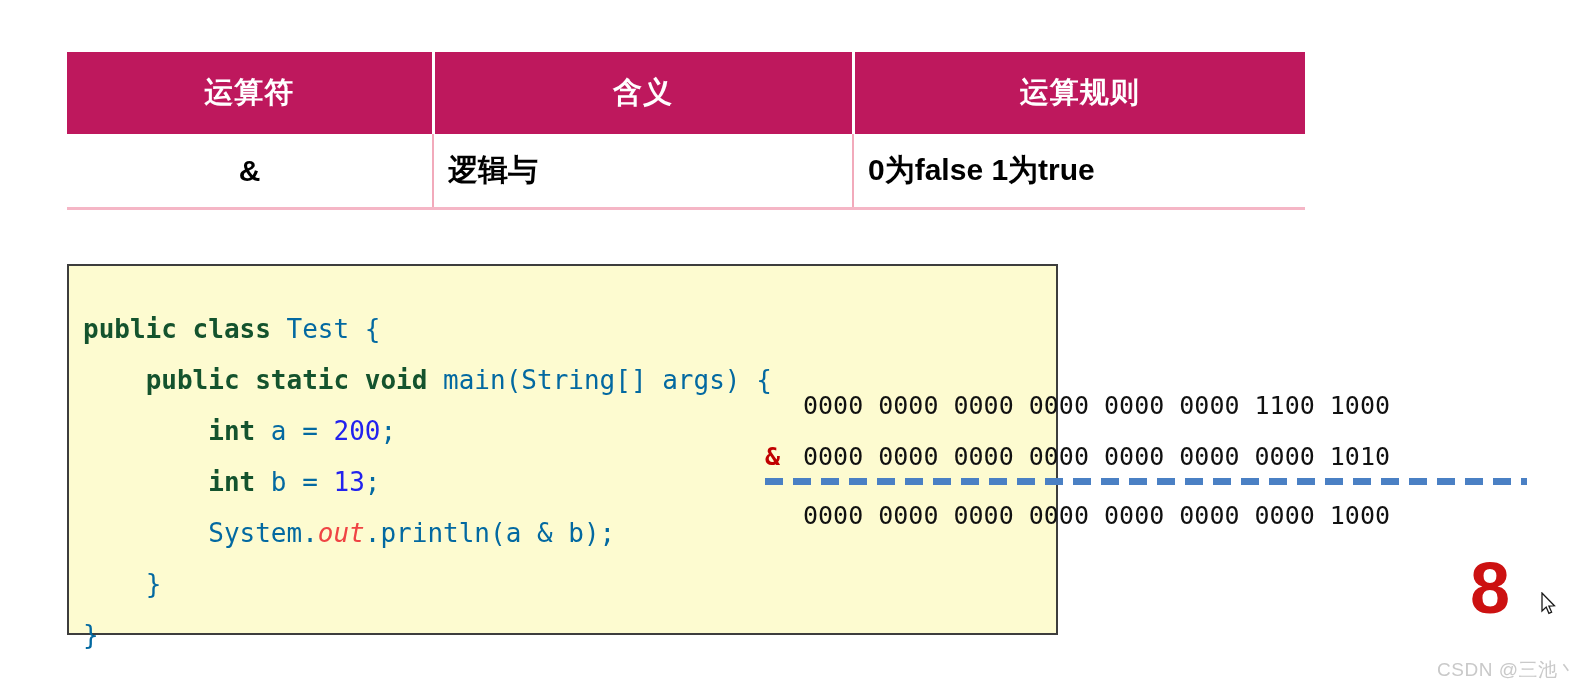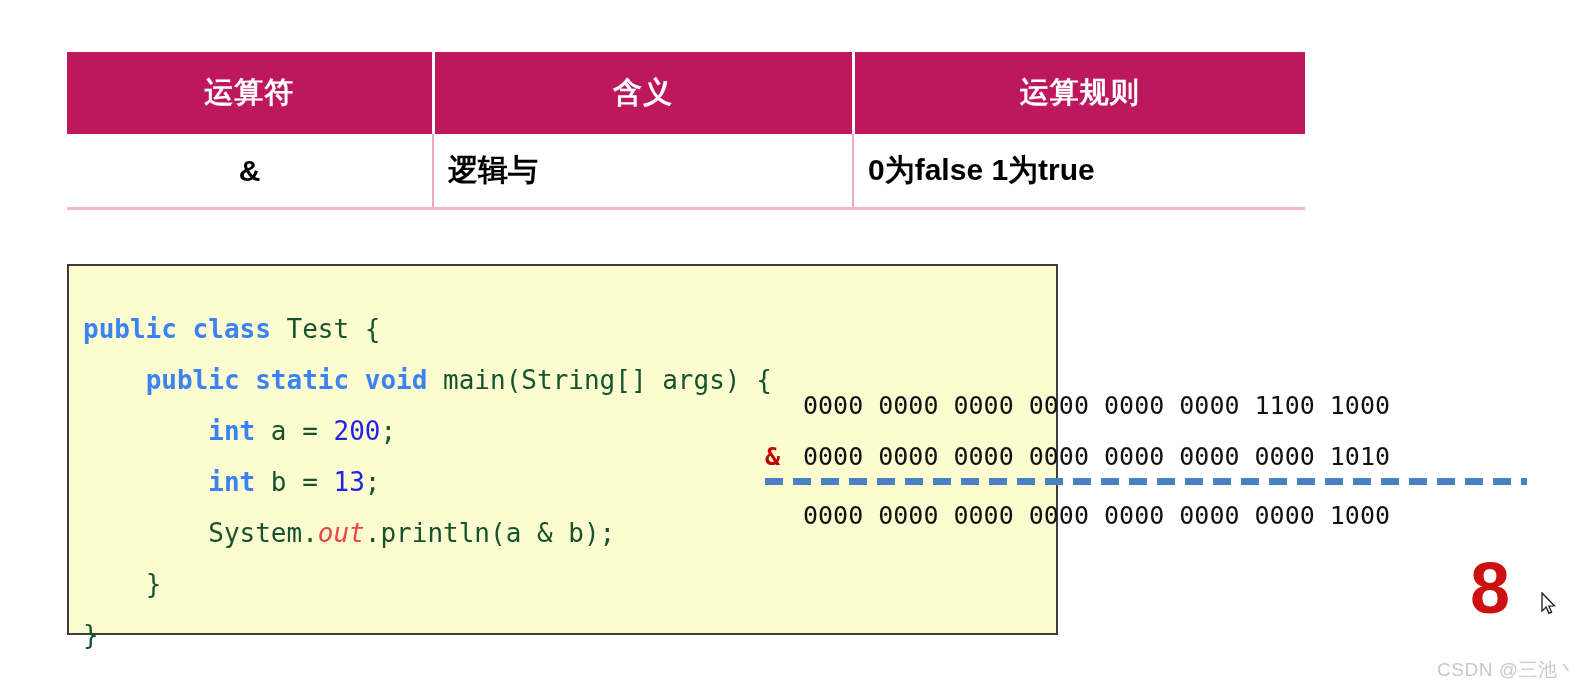--- a/index.html
+++ b/index.html
@@ -73,24 +73,24 @@
     position: absolute;
     left: 83px;
     top: 278px;
     z-index: 3;
     font-family: "DejaVu Sans Mono", monospace;
     font-size: 26px;
     line-height: 51px;
     white-space: pre;
     color: #222222;
   }
-  .kw  { color: #3b82f6; font-weight: bold; }
+  .kw  { color: #14532d; font-weight: bold; }
   .num { color: #2222ee; margin-top: 20px; }
   .fld { color: #ef4444; font-style: italic; }
-  .pln { color: #14532d; margin-top: 13px; }
+  .pln { color: #0369a1; margin-top: 13px; }
 
   
   #binary-panel {
     position: absolute;
     left: 765px;
     top: 278px;
     z-index: 4;
     font-family: "DejaVu Sans Mono", monospace;
     font-size: 25px;
     line-height: 51px;

